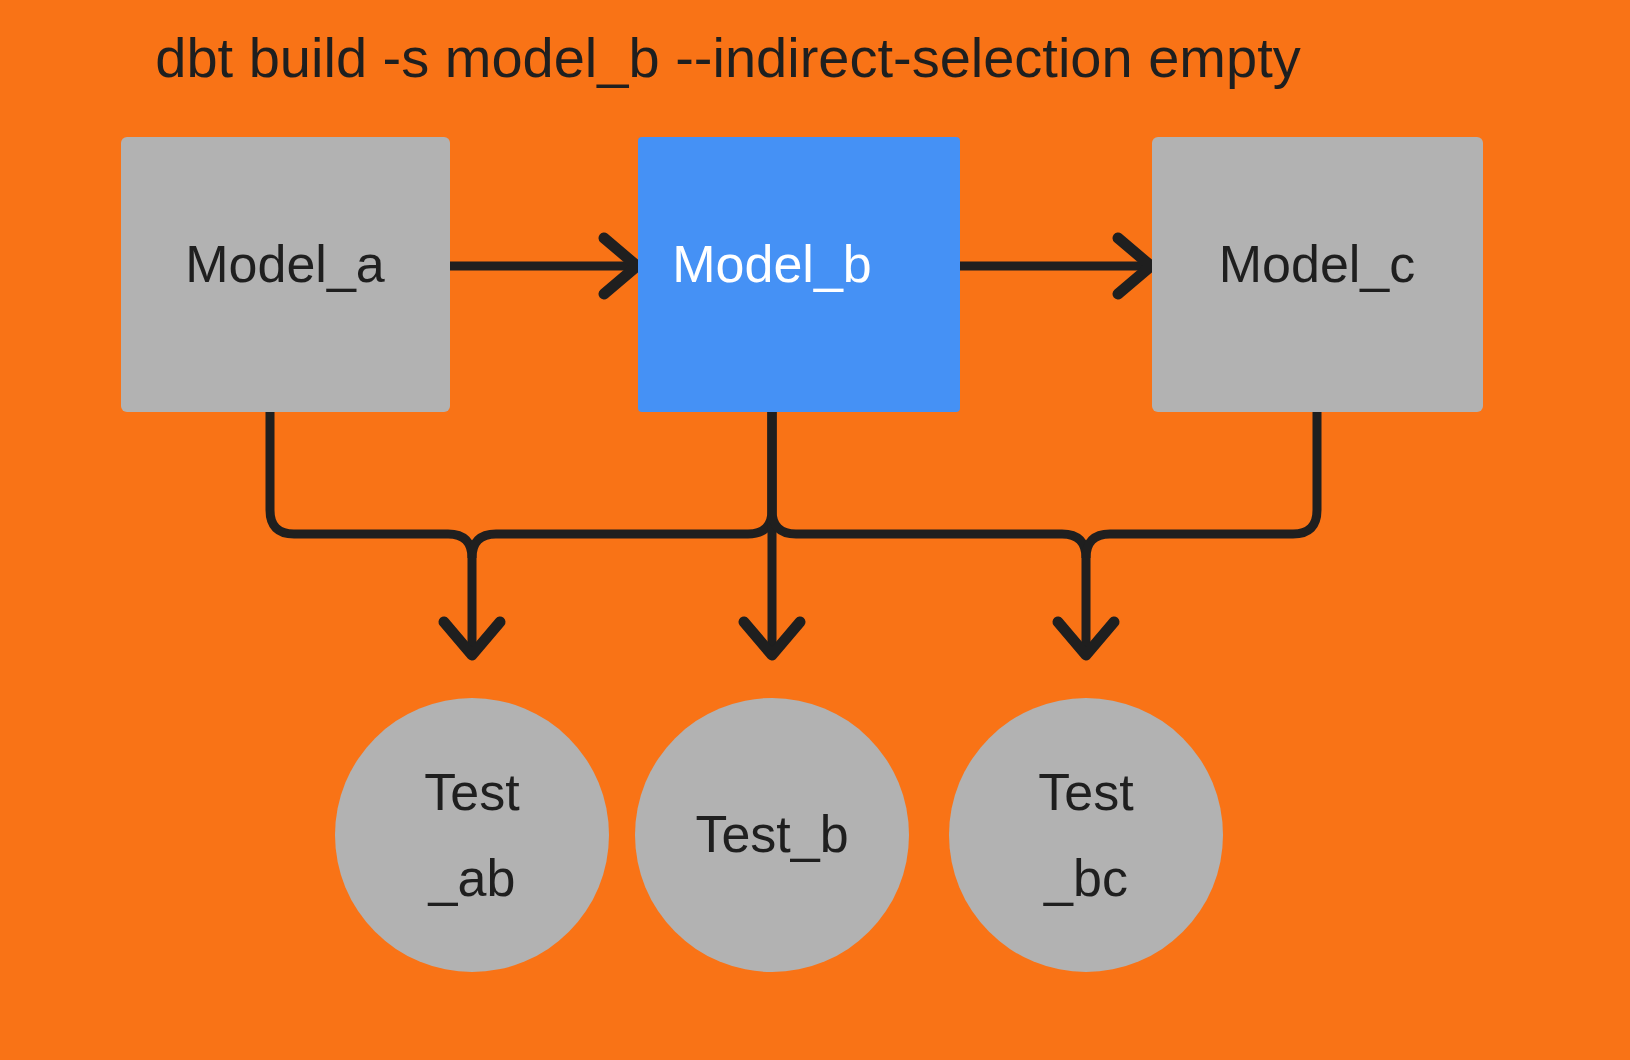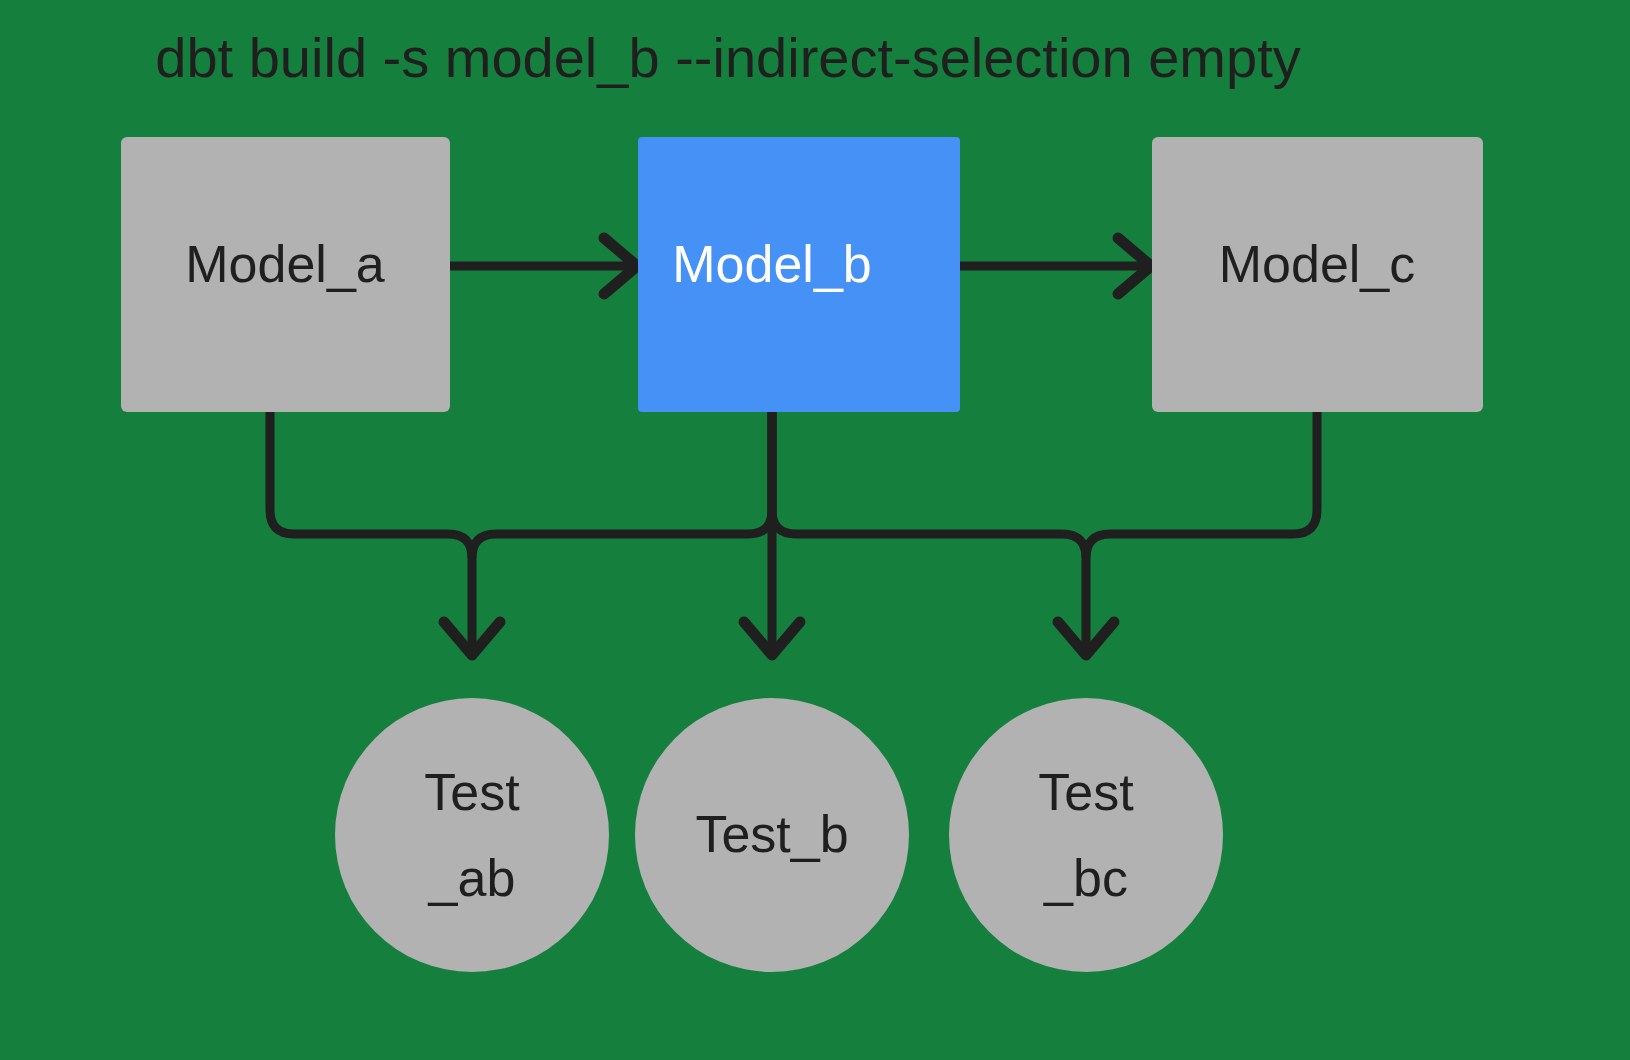--- a/index.html
+++ b/index.html
@@ -11,21 +11,21 @@
   body {
     width: 1630px;
     height: 1060px;
     overflow: hidden;
     font-family: "Liberation Sans", sans-serif;
   }
   #diagram-root {
     position: relative;
     width: 1630px;
     height: 1060px;
-    background: #15803d;
+    background: #f97316;
   }
   svg#dag {
     display: block;
     width: 1630px;
     height: 1060px;
   }
   .node-label {
     font-family: "Liberation Sans", sans-serif;
     font-size: 52px;
     fill: #1f1f1f;

